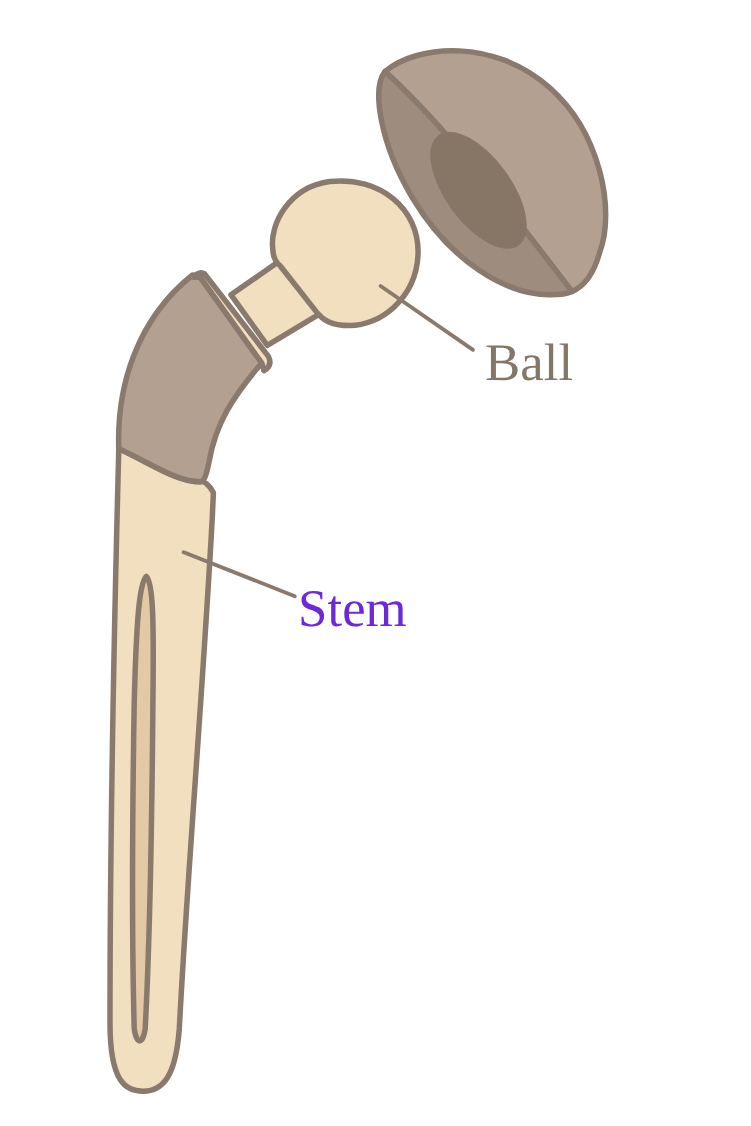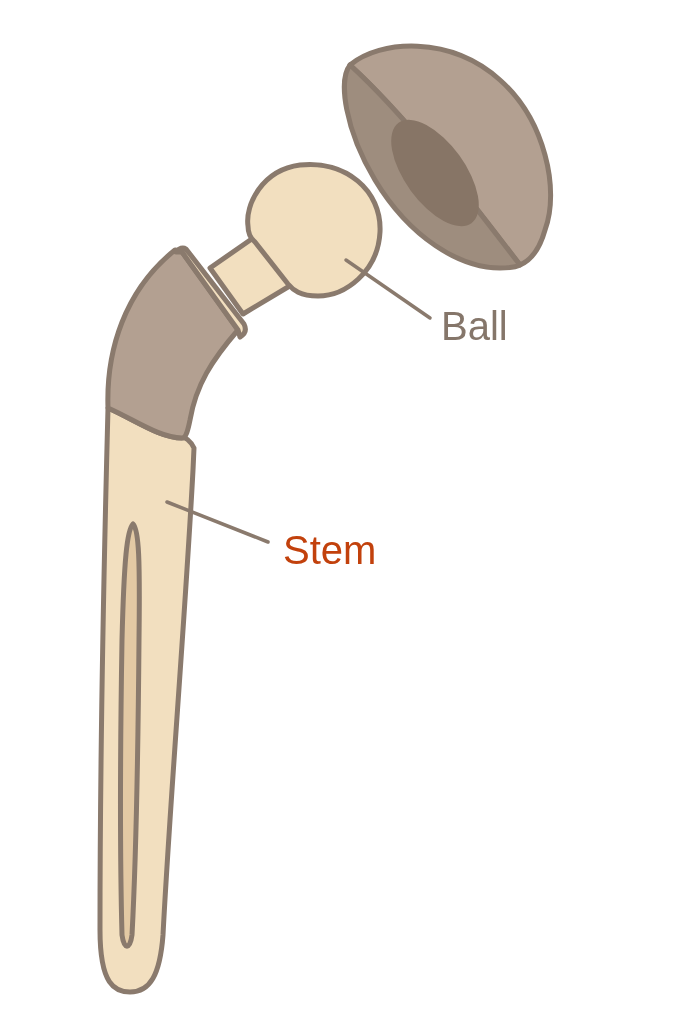--- a/index.html
+++ b/index.html
@@ -1,20 +1,20 @@
 <!DOCTYPE html>
 <html><head>
 <meta charset="utf-8">
 <style>
   html, body { margin: 0; padding: 0; background: #ffffff; }
   body { width: 683px; height: 1024px; position: relative; overflow: hidden; }
   svg { position: absolute; left: 0; top: 0; }
   .label {
-    font-family: Liberation Sans, sans-serif;
-    font-size: 40px;
+    font-family: Liberation Serif, serif;
+    font-size: 48px;
     font-weight: 400;
     position: absolute;
     line-height: 1;
   }
 </style>
 </head>
 <body>
 
 <svg width="683" height="1024" viewBox="0 0 683 1024">
 
@@ -68,13 +68,13 @@
            C 510 268, 516 267, 520 265
            C 470 200, 410 120, 350 65 Z" fill="#9e8d7e" stroke="#8a7a6d" stroke-width="5" stroke-linejoin="round"></path>
 
   <ellipse cx="435" cy="173" rx="30" ry="62" transform="rotate(-36 435 173)" fill="#877566"></ellipse>
 
   <line x1="346" y1="260" x2="430" y2="318" stroke="#8a7a6d" stroke-width="3.5" stroke-linecap="round"></line>
   <line x1="167" y1="502" x2="268" y2="542" stroke="#8a7a6d" stroke-width="3.5" stroke-linecap="round"></line>
 </svg>
 
 <div class="label" style="left:441px; top:306px; color:#85766a;">Ball</div>
-<div class="label" style="left:283px; top:530px; color:#c2410c;">Stem</div>
+<div class="label" style="left:271px; top:530px; color:#6d28d9;">Stem</div>
 
 </body></html>

